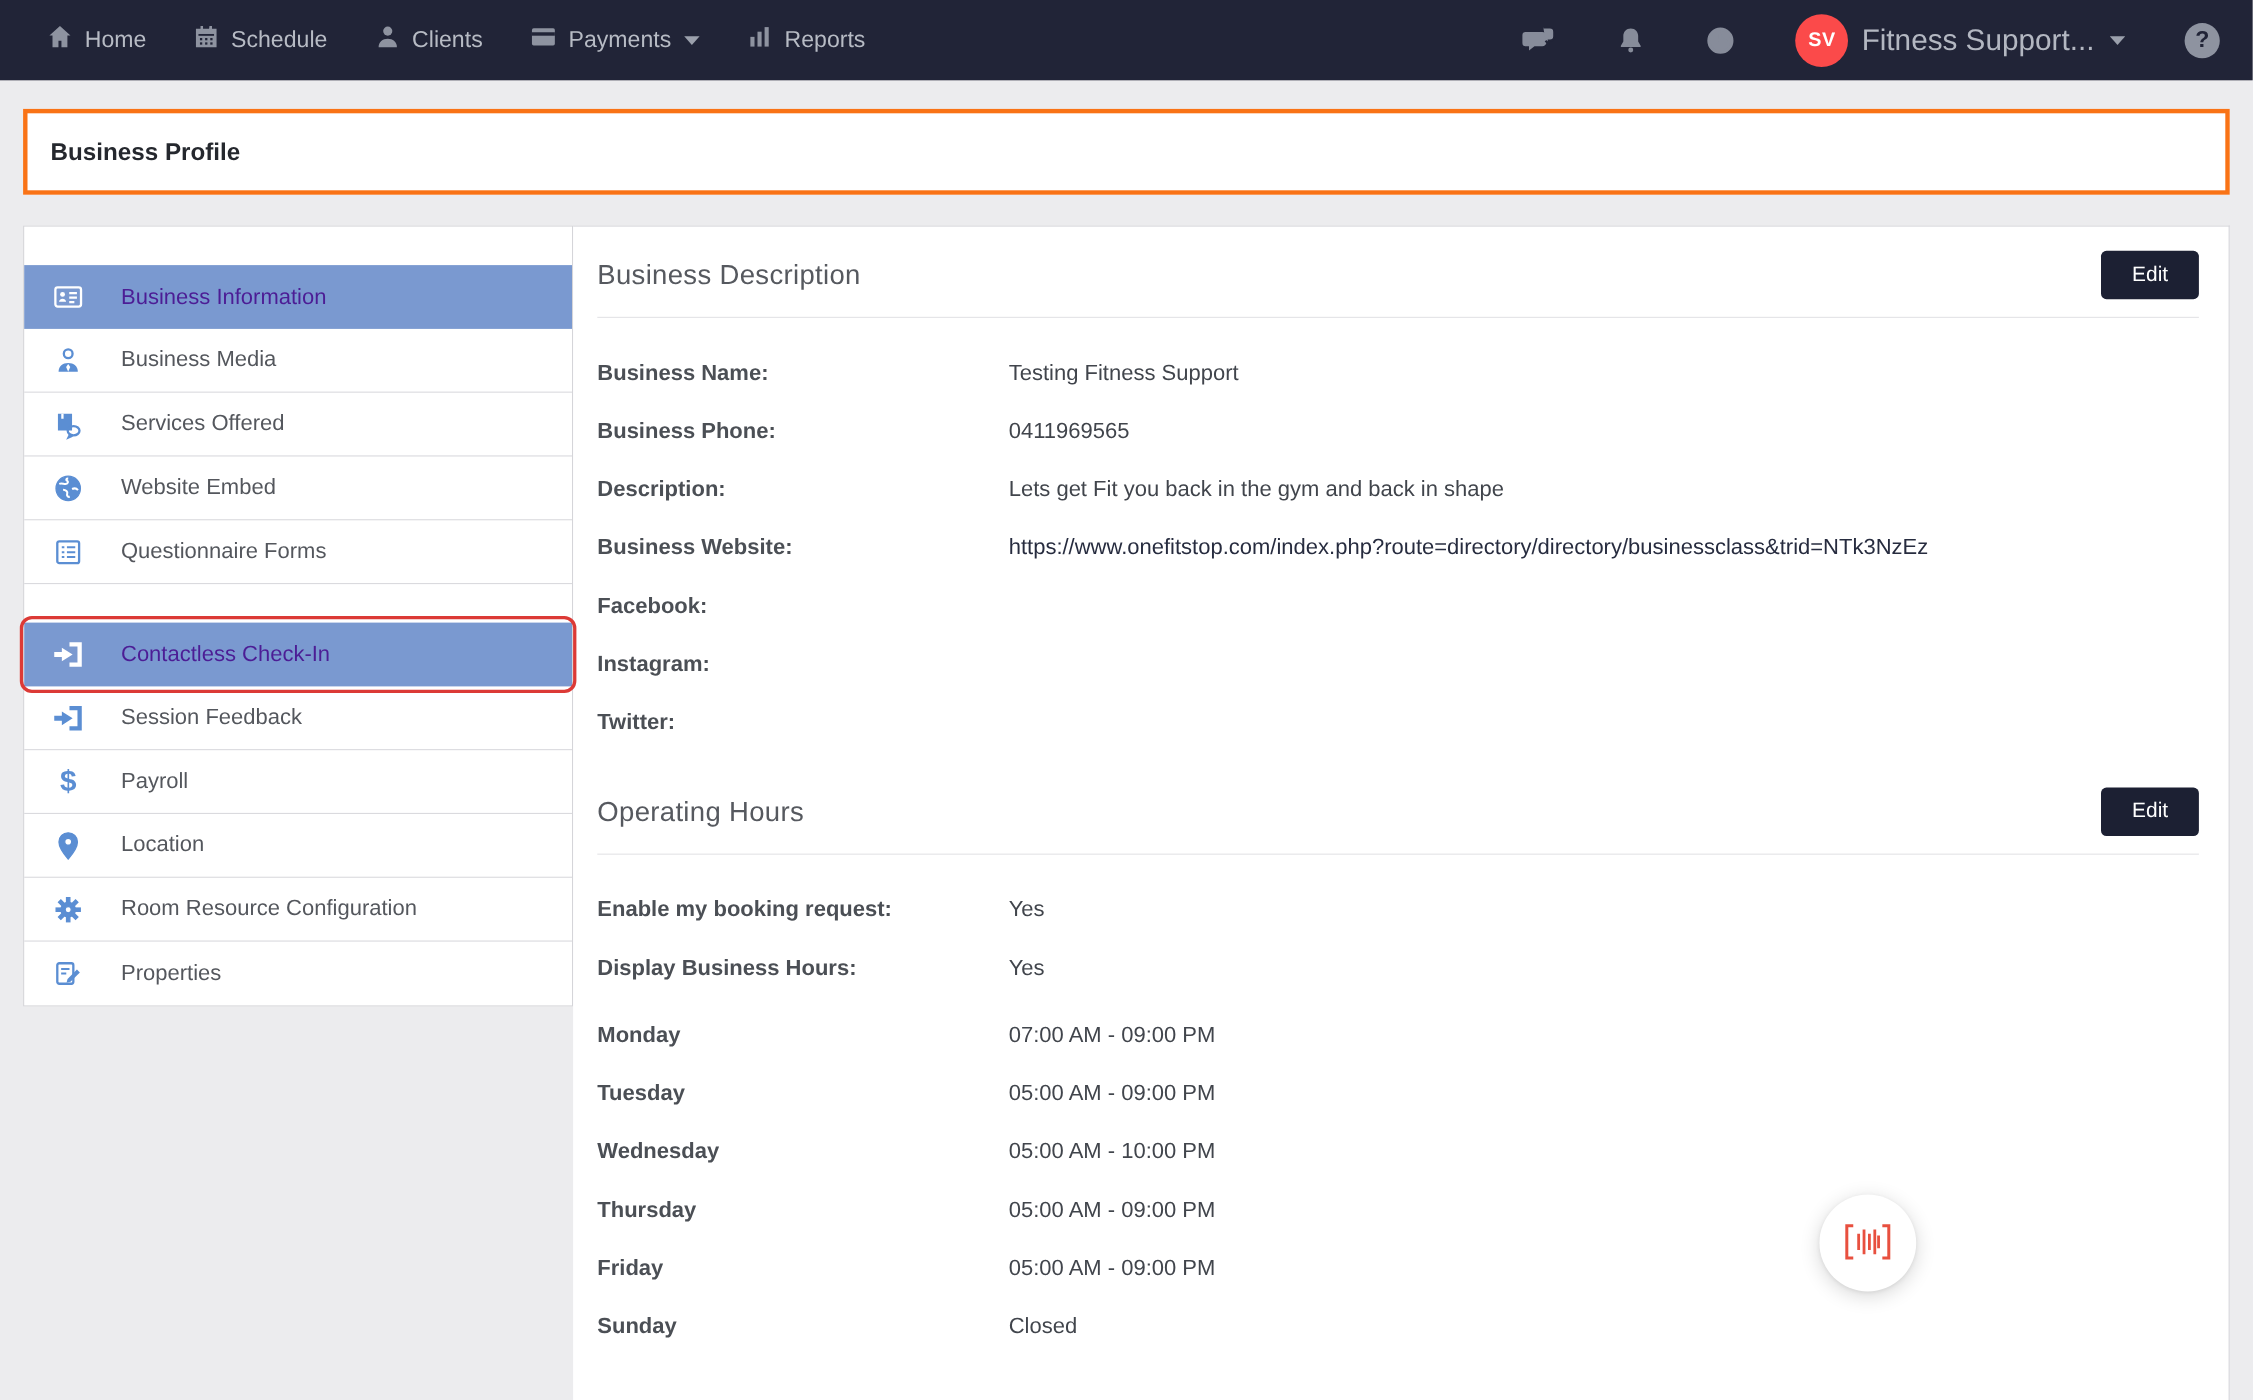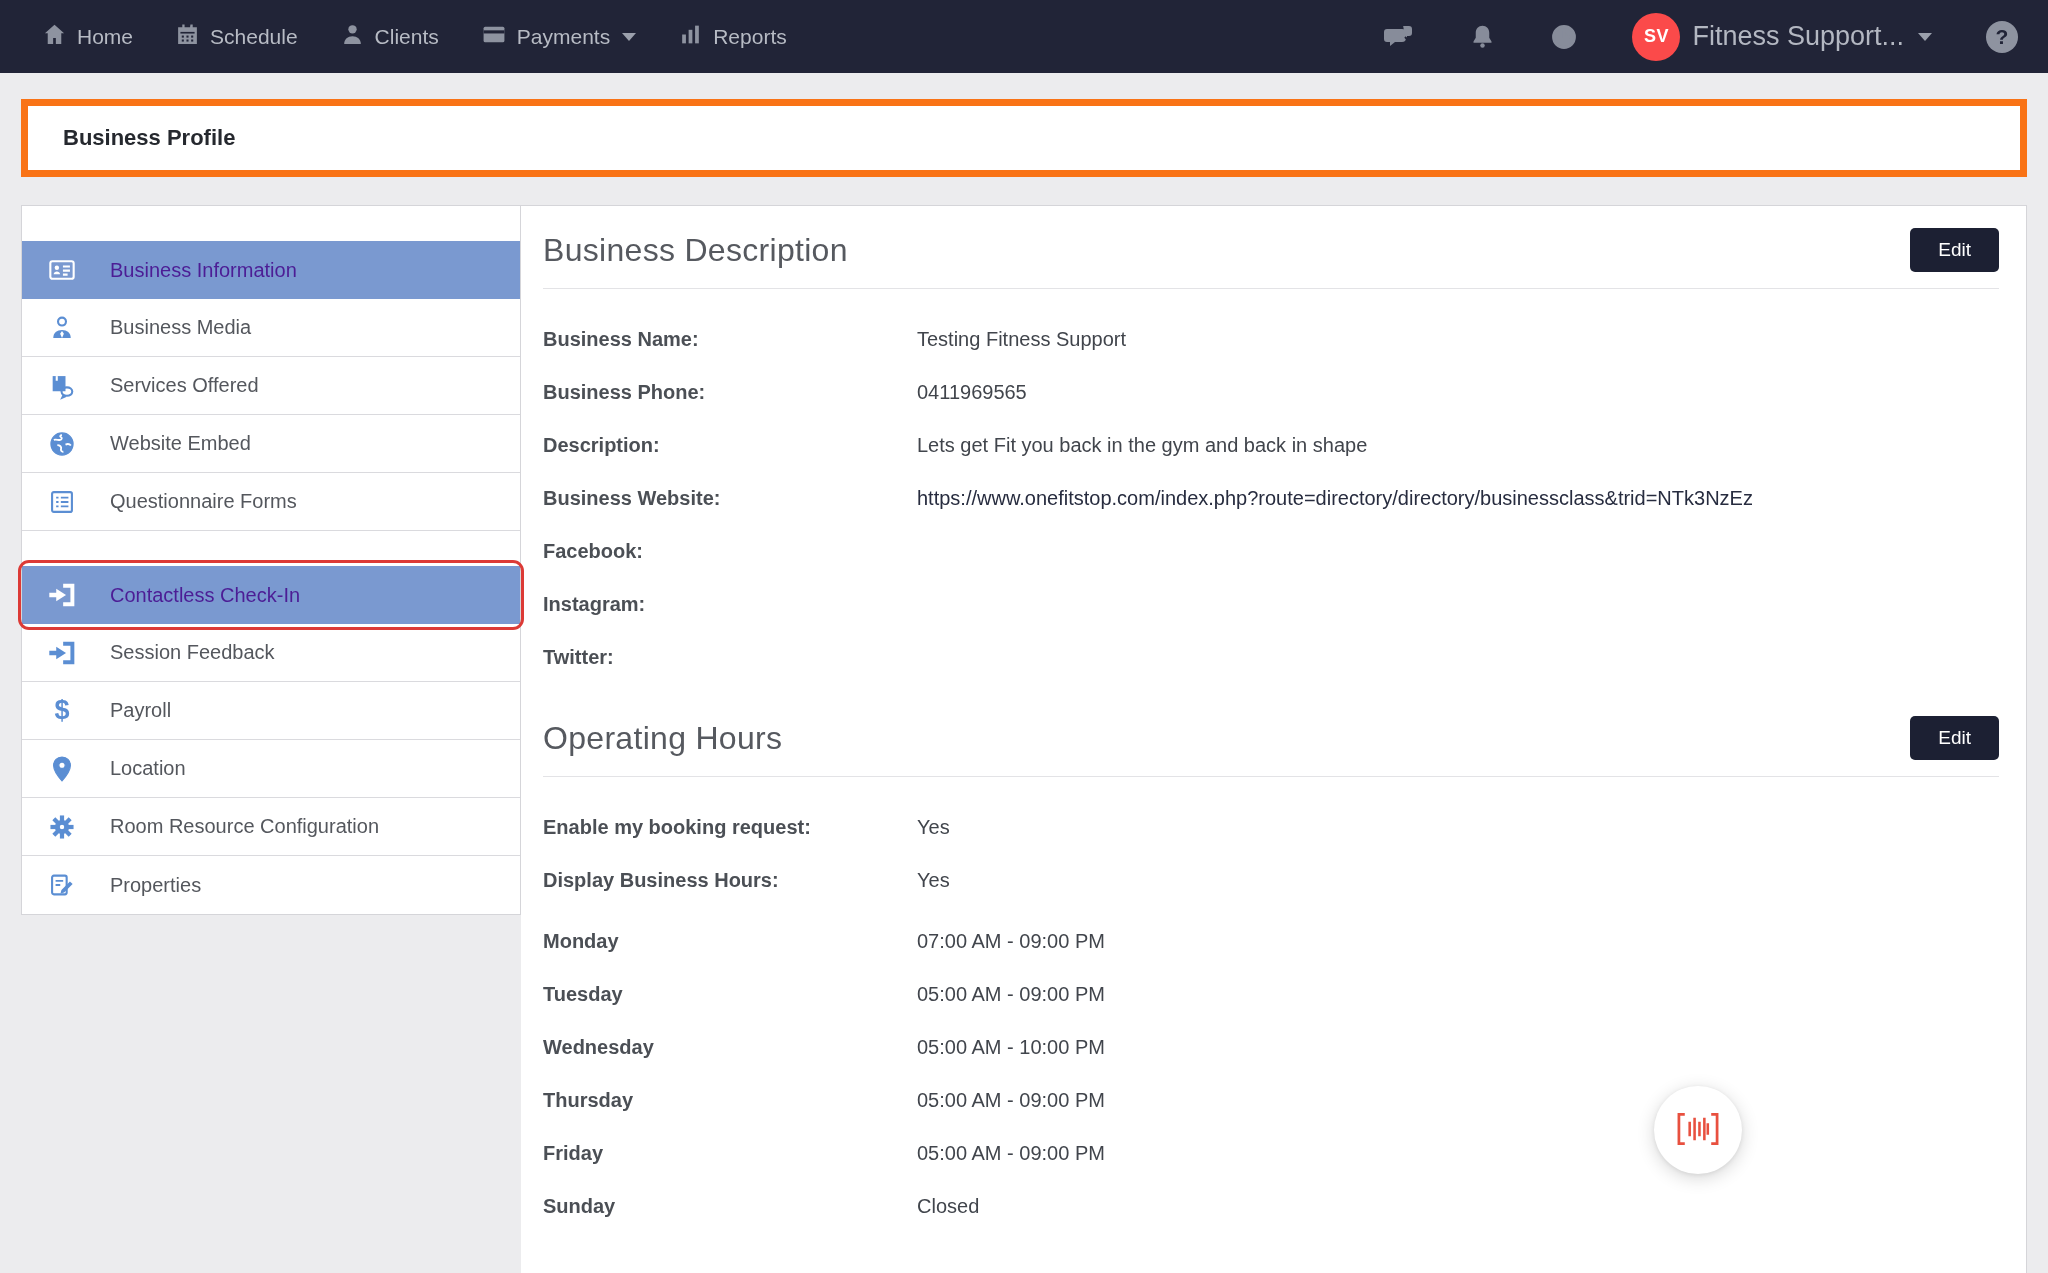--- a/index.html
+++ b/index.html
@@ -45,23 +45,23 @@
     width: 32px; height: 32px; border-radius: 50%;
     background: #8e93a0; color: #212437;
     display: flex; align-items: center; justify-content: center;
     font-size: 21px; font-weight: bold; border: none; cursor: pointer;
   }
   
   .title-card {
     margin: 26px 21px 0 21px;
     height: 78px;
     background: #ffffff;
-    border: 7px solid #f97316;
+    border: 4px solid #f97316;
     display: flex; align-items: center;
-    padding-left: 35px;
+    padding-left: 21px;
   }
   .title-card h1 { font-size: 22px; color: #25282e; font-weight: bold; }
   
   .layout { display: flex; align-items: flex-start; margin: 28px 21px 0 21px; }
   
   .sidebar { width: 500px; background: #ffffff; border: 1px solid #d5d5d9; }
   .side-item {
     height: 58px; display: flex; align-items: center;
     padding-left: 25px; gap: 33px;
     border-bottom: 1px solid #dadade;
@@ -80,21 +80,21 @@
   }
   
   .content {
     flex: 1; background: #ffffff; border: 1px solid #d5d5d9; border-left: none;
     min-height: 1120px; padding: 0 27px 40px 22px;
   }
   .section-head {
     display: flex; align-items: center; justify-content: space-between;
     margin-top: 16px; height: 56px;
   }
-  .section-head h2 { font-size: 32px; font-weight: 400; color: #56595f; letter-spacing: .3px; }
+  .section-head h2 { font-size: 25px; font-weight: 400; color: #56595f; letter-spacing: .3px; }
   .edit-btn {
     background: #1c2033; color: #ffffff; border: none; border-radius: 5px;
     font-size: 19px; padding: 11px 28px; cursor: pointer;
     font-family: "Liberation Sans", sans-serif;
   }
   .rule { border: none; border-top: 1px solid #e3e3e6; margin: 10px 0 24px 0; }
   .field-row { display: flex; align-items: center; height: 53px; }
   .f-label { width: 374px; flex: 0 0 374px; font-weight: bold; font-size: 20px; color: #4b4f55; }
   .f-value { font-size: 20px; color: #41454c; }
   .f-value.link { color: #272c3f; text-decoration: none; cursor: pointer; }

